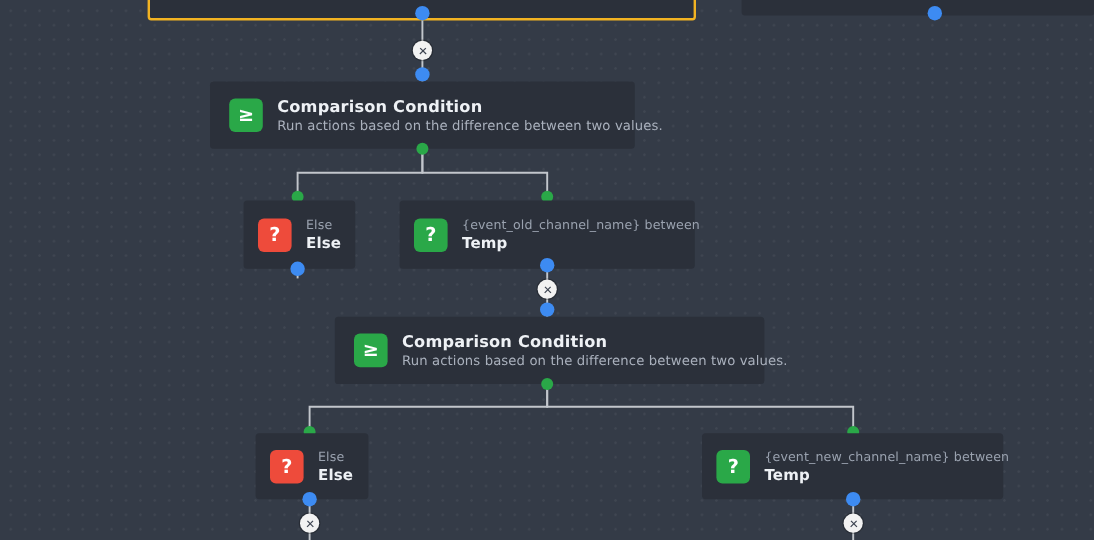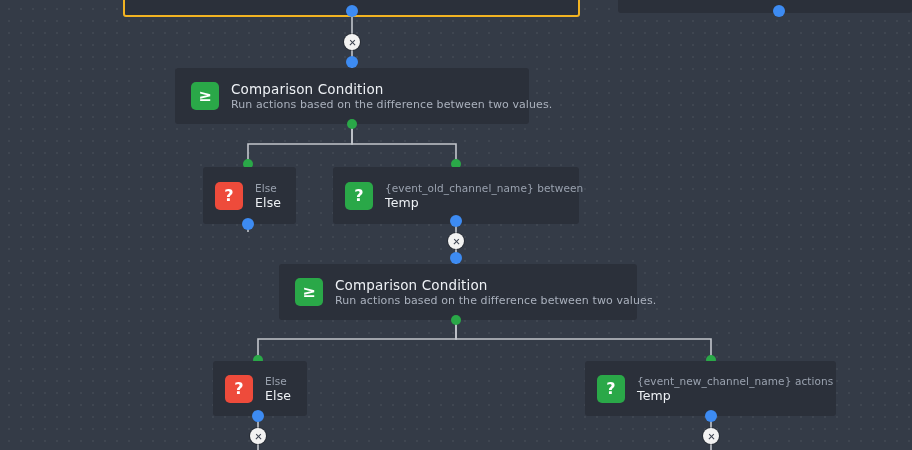--- a/index.html
+++ b/index.html
@@ -35,21 +35,21 @@
     line-height:1;
   }
   .node-icon.green{background:#2aa848;}
   .node-icon.red{background:#ee4b3b;}
   .node-text{display:flex;flex-direction:column;justify-content:center;margin-left:12px;min-width:0;}
   .node-sub{
     color:#9aa2af;font-size:10.5px;line-height:13px;white-space:nowrap;
     letter-spacing:0.1px;
   }
   .node-title{
-    color:#eef1f5;font-size:12.5px;font-weight:normal;line-height:15px;white-space:nowrap;
+    color:#eef1f5;font-size:12.5px;font-weight:bold;line-height:15px;white-space:nowrap;
     letter-spacing:0.15px;
   }
   .node-title.big{font-size:13.5px;line-height:17px;}
   .node-sub.desc{font-size:11px;line-height:14px;color:#aab1bd;}
 
   
   .stack .node-title{order:1;}
   .stack .node-sub{order:2;text-align:center;}
 
   
@@ -173,21 +173,21 @@
   </div>
   <div class="port blue" style="left:252px;top:410px;"></div>
   <div class="wire-btn" style="left:250px;top:428px;">
     <span class="glyph"></span>
   </div>
 
   <div class="port green" style="left:706px;top:355px;"></div>
   <div class="node" style="left:585px;top:361px;width:251px;height:55px;padding:0 12px;">
     <div class="node-icon green">?</div>
     <div class="node-text">
-      <div class="node-sub">{event_new_channel_name} actions</div>
+      <div class="node-sub">{event_new_channel_name} between</div>
       <div class="node-title">Temp</div>
     </div>
   </div>
   <div class="port blue" style="left:705px;top:410px;"></div>
   <div class="wire-btn" style="left:703px;top:428px;">
     <span class="glyph"></span>
   </div>
 
 </div>
 

